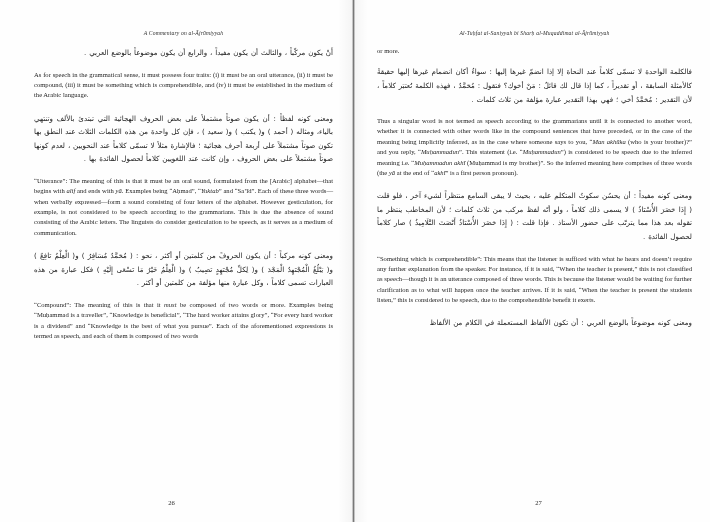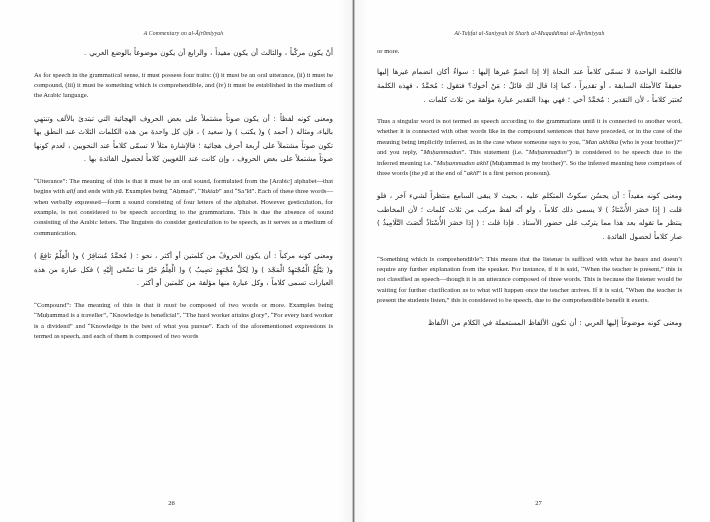--- a/index.html
+++ b/index.html
@@ -17,21 +17,21 @@
     display: flex;
   }
   .page {
     position: relative;
     height: 522px;
     background: #fefefe;
     flex: 0 0 355px;
     width: 355px;
   }
   .page-left  { padding: 0 22px 0 34px; }
-  .page-right { padding: 0 28px 0 22px; }
+  .page-right { padding: 0 18px 0 22px; }
 
   
   #gutter {
     position: absolute;
     left: 352px; top: 0;
     width: 3px; height: 522px;
     background: linear-gradient(to right,
        rgba(255,255,255,0) 0%,
        #8d8d8d 38%,
        #6f6f6f 55%,
@@ -140,19 +140,19 @@
       <p class="en tight">or more.</p>
 
       <p class="ar ar-gap-top">فالكلمة الواحدة لا تسمّى كلاماً عند النحاة إلا إذا انضمّ غيرها إليها : سواءٌ أكان انضمام غيرها إليها حقيقةً كالأمثلة السابقة ، أو تقديراً ، كما إذا قال لك قائلٌ : مَنْ أخوك؟ فتقول : مُحَمَّدٌ ، فهذه الكلمة تُعتبَر كلاماً ، لأن التقدير : مُحَمَّدٌ أخي ؛ فهي بهذا التقدير عبارة مؤلفة من ثلاث كلمات .</p>
 
       <p class="en">Thus a singular word is not termed as speech according to the grammarians until it is connected to another word, whether it is connected with other words like in the compound sentences that have preceded, or in the case of the meaning being implicitly inferred, as in the case where someone says to you, “<i>Man akhūka</i> (who is your brother)?” and you reply, “<i>Muḥammadun</i>”. This statement (i.e. “<i>Muḥammadun</i>”) is considered to be speech due to the inferred meaning i.e. “<i>Muḥammadun akhī</i> (Muḥammad is my brother)”. So the inferred meaning here comprises of three words (the <i>yā</i> at the end of “<i>akhī</i>” is a first person pronoun).</p>
 
       <p class="ar ar-gap-top">ومعنى كونه مفيداً : أن يحسُن سكوتُ المتكلم عليه ، بحيث لا يبقى السامع منتظراً لشيء آخر ، فلو قلت ( إِذَا حَضَرَ الأُسْتَاذُ ) لا يسمى ذلك كلاماً ، ولو أنّه لفظ مركب من ثلاث كلمات ؛ لأن المخاطب ينتظر ما تقوله بعد هذا مما يترتّب على حضور الأستاذ . فإذا قلت : ( إِذَا حَضَرَ الأُسْتَاذُ أَنْصَتَ التَّلَامِيذُ ) صار كلاماً لحصول الفائدة .</p>
 
       <p class="en">“Something which is comprehendible”: This means that the listener is sufficed with what he hears and doesn’t require any further explanation from the speaker. For instance, if it is said, “When the teacher is present,” this is not classified as speech—though it is an utterance composed of three words. This is because the listener would be waiting for further clarification as to what will happen once the teacher arrives. If it is said, “When the teacher is present the students listen,” this is considered to be speech, due to the comprehendible benefit it exerts.</p>
 
-      <p class="ar ar-gap-top">ومعنى كونه موضوعاً إليها العربي : أن تكون الألفاظ المستعملة في الكلام من الألفاظ</p>
+      <p class="ar ar-gap-top">ومعنى كونه موضوعاً بالوضع العربي : أن تكون الألفاظ المستعملة في الكلام من الألفاظ</p>
     </div>
 
     <div class="folio">27</div>
   </div>
 
 </div>
 
 </body></html>

